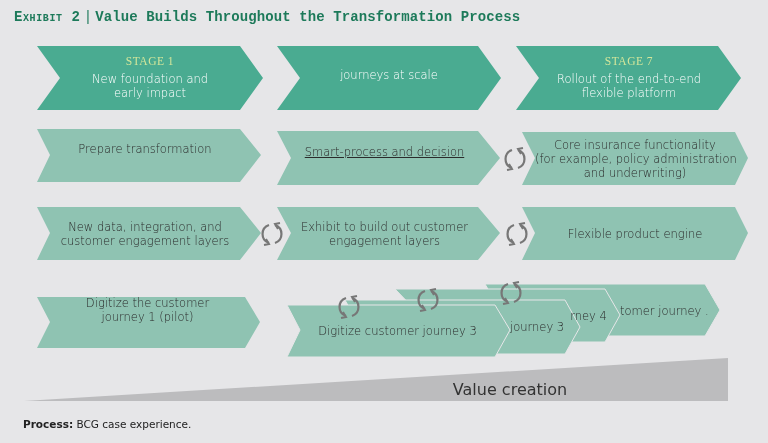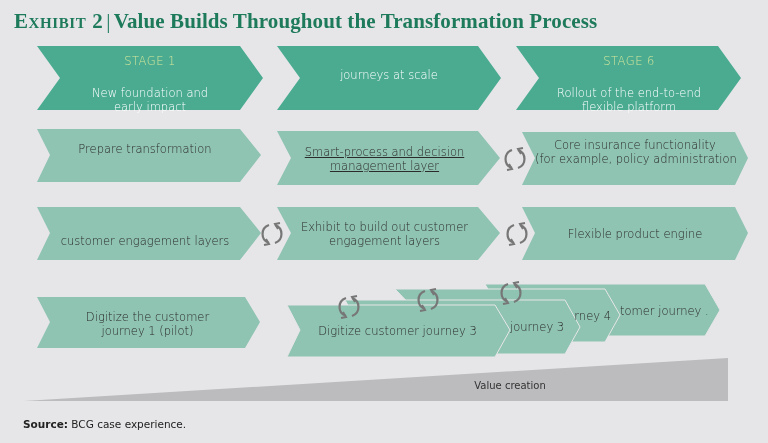--- a/index.html
+++ b/index.html
@@ -1,27 +1,27 @@
 <!DOCTYPE html>
 <html><head>
 <meta charset="utf-8">
 <style>
   html, body { margin: 0; padding: 0; }
   body { width: 768px; height: 443px; background: #e6e6e8; position: relative; overflow: hidden;
          font-family: "DejaVu Sans", "Liberation Sans", sans-serif; }
-  .title { position: absolute; left: 14px; top: 9px; font-family: Liberation Serif, serif;
-           font-weight: bold; font-size: 21px; color: #1d7a5a; letter-spacing: 0.1px; white-space: nowrap; }
+  .title { position: absolute; left: 14px; top: 9px; font-family: Liberation Mono, monospace;
+           font-weight: bold; font-size: 14px; color: #1d7a5a; letter-spacing: 0.1px; white-space: nowrap; }
   .title .ex { font-variant: small-caps; letter-spacing: 0.6px; }
   .title .bar { font-weight: normal; margin: 0 3px; }
   svg.diagram { position: absolute; left: 0; top: 0; }
   .lbl { position: absolute; text-align: center; font-size: 11.5px; line-height: 14px; color: #2b2b2b;
          font-family: "DejaVu Sans", sans-serif; font-weight: 300; white-space: nowrap; }
   .stage-lbl { color: #ffffff; }
-  .stage-num { color: #d4e69a; display: block; margin-bottom: 18px; font-size: 11.5px; letter-spacing: 0.5px; }
-  .value { position: absolute; left: 440px; top: 380px; width: 140px; text-align: center; font-size: 10px; color: #333; }
+  .stage-num { color: #d4e69a; display: block; margin-bottom: 4px; font-size: 11.5px; letter-spacing: 0.5px; font-family: Liberation Serif, serif; }
+  .value { position: absolute; left: 440px; top: 380px; width: 140px; text-align: center; font-size: 16px; color: #333; }
   .source { position: absolute; left: 23px; top: 418px; font-size: 10.5px; color: #222; }
   .source b { font-weight: bold; }
 </style>
 </head>
 <body>
 
 <div class="title">
   <span class="ex">Exhibit 2</span><span class="bar">|</span><span>Value Builds Throughout the Transformation Process</span>
 </div>
 
@@ -67,56 +67,56 @@
 <div class="lbl stage-lbl" style="left:60px; top:54px; width:180px;">
   <span class="stage-num">STAGE  1</span>
   <span>New foundation and</span><br>
   <span>early impact</span>
 </div>
 <div class="lbl stage-lbl" style="left:300px; top:54px; width:178px;">
   <br>
   <span>journeys at scale</span>
 </div>
 <div class="lbl stage-lbl" style="left:539px; top:54px; width:180px;">
-  <span class="stage-num">STAGE 6</span>
+  <span class="stage-num">STAGE 7</span>
   <span>Rollout of the end-to-end</span><br>
   <span>flexible platform</span>
 </div>
 
 <div class="lbl" style="left:50px; top:142px; width:190px;">
   <span>Prepare transformation</span><br>
 </div>
 <div class="lbl" style="left:291px; top:145px; width:187px;text-decoration:underline;">
   <span>Smart-process and decision</span><br>
-  <span>management layer</span>
 </div>
 <div class="lbl" style="left:535px; top:138px; width:200px;">
   <span>Core insurance functionality</span><br>
   <span>(for example, policy administration</span><br>
+  <span>and underwriting)</span>
 </div>
 
 <div class="lbl" style="left:50px; top:220px; width:190px;">
-  <br>
+  <span>New data, integration, and</span><br>
   <span>customer engagement layers</span>
 </div>
 <div class="lbl" style="left:291px; top:220px; width:187px;">
   <span>Exhibit to build out customer</span><br>
   <span>engagement layers</span>
 </div>
 <div class="lbl" style="left:535px; top:227px; width:200px;">
   <span>Flexible product engine</span>
 </div>
 
-<div class="lbl" style="left:50px; top:310px; width:195px;">
+<div class="lbl" style="left:50px; top:296px; width:195px;">
   <span>Digitize the customer</span><br>
   <span>journey 1 (pilot)</span>
 </div>
 <div class="lbl" style="left:620px; top:304px; width:90px; text-align:left; overflow:hidden;">tomer journey ...</div>
-<div class="lbl" style="left:566px; top:309px; width:45px; text-align:right; overflow:hidden;">rney 4</div>
+<div class="lbl" style="left:566px; top:309px; width:45px; text-align:center; overflow:hidden;">rney 4</div>
 <div class="lbl" style="left:510px; top:320px; width:60px; text-align:left; overflow:hidden;">journey 3</div>
 <div class="lbl" style="left:300px; top:324px; width:195px;">Digitize customer journey 3</div>
 
 <div class="value">Value creation</div>
 
 <div class="source">
-  <b>Source:</b>
+  <b>Process:</b>
   <span>BCG case experience.</span>
 </div>
 
 </body></html>

